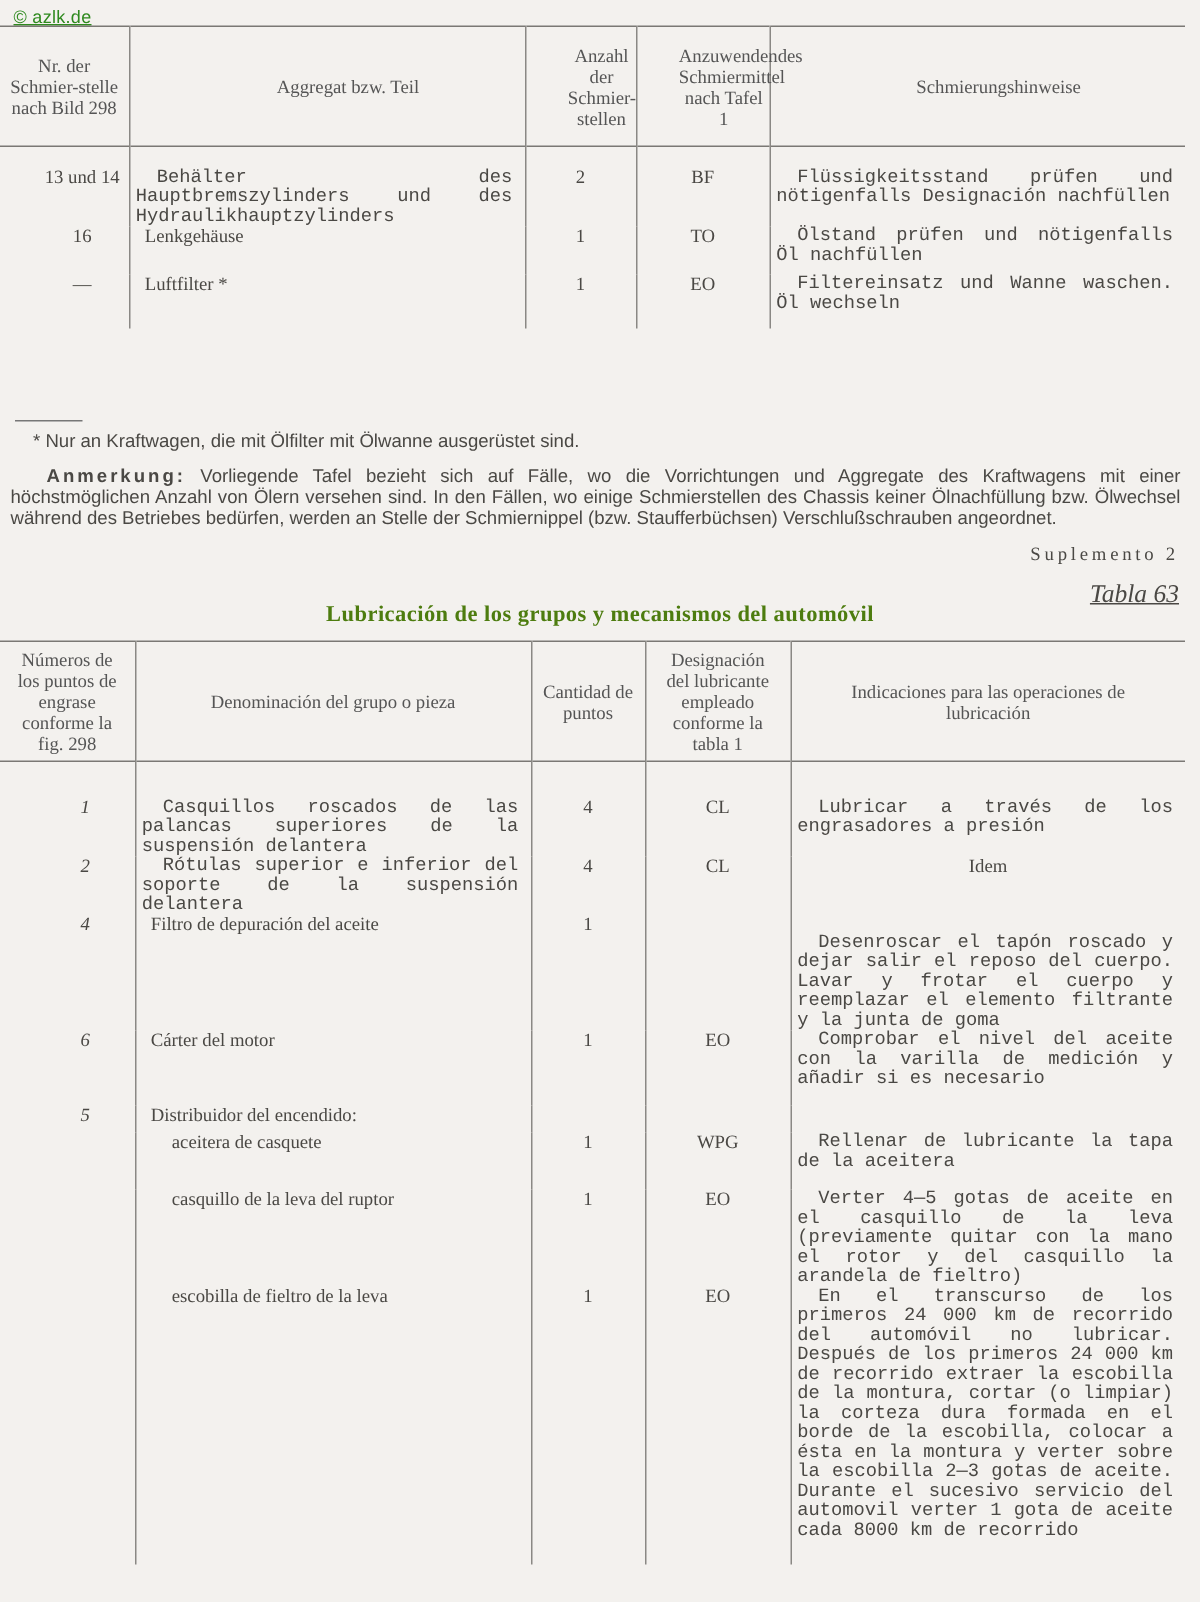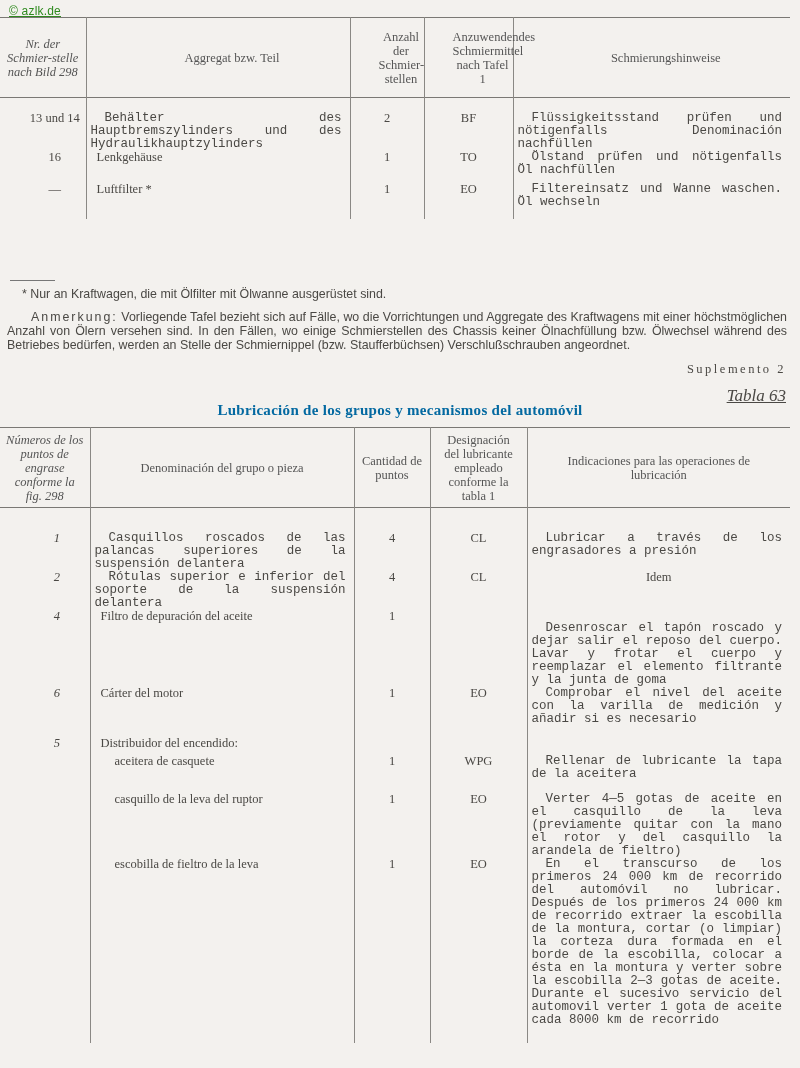--- a/index.html
+++ b/index.html
@@ -17,47 +17,47 @@
       letter-spacing: 0.2px;
     }
     .t { position: absolute; left: 0; width: 790px; border-collapse: collapse; table-layout: fixed; }
     .t td, .t th { padding: 0; vertical-align: top; font-weight: normal; }
     .hdr { border-top: 1.5px solid #7a7874; border-bottom: 1.5px solid #7a7874; }
     .hdr th {
       text-align: center; vertical-align: middle;
       font-size: 12.5px; line-height: 14px; color: #555;
       border-left: 1px solid #8a8884;
     }
-    .hdr th:first-child { border-left: none; font-style: italic; }
+    .hdr th:first-child { border-left: none; }
     .body td { border-left: 1px solid #8a8884; font-size: 12.5px; line-height: 13px; color: #4a4844; }
     .body td:first-child { border-left: none; padding-left: 24px; }
     .c { text-align: center; }
     .j { text-align: justify; text-indent: 14px; padding-right: 8px !important; font-family: Liberation Mono, monospace; }
     .jp { padding-left: 4px !important; }
     .part { padding-left: 10px !important; }
     .ital { font-style: italic; }
     .sub { padding-left: 24px !important; margin-left: 16px; }
 
     
     #t1 { top: 17px; }
     #t1 col.c1 { width: 86px; } #t1 col.c2 { width: 264px; }
     #t1 col.c3 { width: 74px; } #t1 col.c4 { width: 89px; }
     #t1 col.c5 { width: 277px; }
     #t1 .hdr th { height: 79px; padding-left: 28px; }
 
     .footline { position: absolute; left: 10px; top: 280px; width: 45px; border-top: 1px solid #777; }
     .note { position: absolute; left: 7px; width: 780px; font-size: 12.4px; line-height: 14px; color: #4a4844; font-family: "Liberation Sans", sans-serif; }
     .note1 { top: 287px; left: 22px; }
     .note2 { top: 310px; text-indent: 24px; text-align: justify; }
-    .spaced { letter-spacing: 2px; font-weight: normal; }
+    .spaced { letter-spacing: 2px; font-weight: bold; }
     .supl { position: absolute; right: 14px; top: 362px; font-size: 12.5px; letter-spacing: 2.5px; }
     .tabla { position: absolute; right: 14px; top: 386px; font-size: 17px; font-style: italic; text-decoration: underline; }
     .title2 {
       position: absolute; left: 0; top: 402px; width: 800px; text-align: center;
-      font-size: 15px; font-weight: bold; letter-spacing: 0.3px; color: #0369a1;
+      font-size: 15px; font-weight: bold; letter-spacing: 0.3px; color: #4d7c0f;
     }
 
     
     #t2 { top: 427px; }
     #t2 col.c1 { width: 90px; } #t2 col.c2 { width: 264px; }
     #t2 col.c3 { width: 76px; } #t2 col.c4 { width: 97px; }
     #t2 col.c5 { width: 263px; }
     #t2 .hdr th { height: 79px; }
   </style>
 </head>
@@ -88,21 +88,21 @@
         <td></td>
         <td></td>
         <td></td>
         <td></td>
       </tr>
     <tr style="height:34px">
       <td class="c">13 und 14</td>
       <td class="j jp">Behälter des Hauptbremszylinders und des Hydraulikhauptzylinders</td>
       <td class="c">2</td>
       <td class="c">BF</td>
-      <td class="j jp">Flüssigkeitsstand prüfen und nötigenfalls Denominación nachfüllen</td>
+      <td class="j jp">Flüssigkeitsstand prüfen und nötigenfalls Designación nachfüllen</td>
     </tr>
     <tr style="height:32px">
       <td class="c">16</td>
       <td class="part">Lenkgehäuse</td>
       <td class="c">1</td>
       <td class="c">TO</td>
       <td class="j jp">Ölstand prüfen und nötigenfalls Öl nachfüllen</td>
     </tr>
     <tr style="height:36px">
       <td class="c">—</td>

